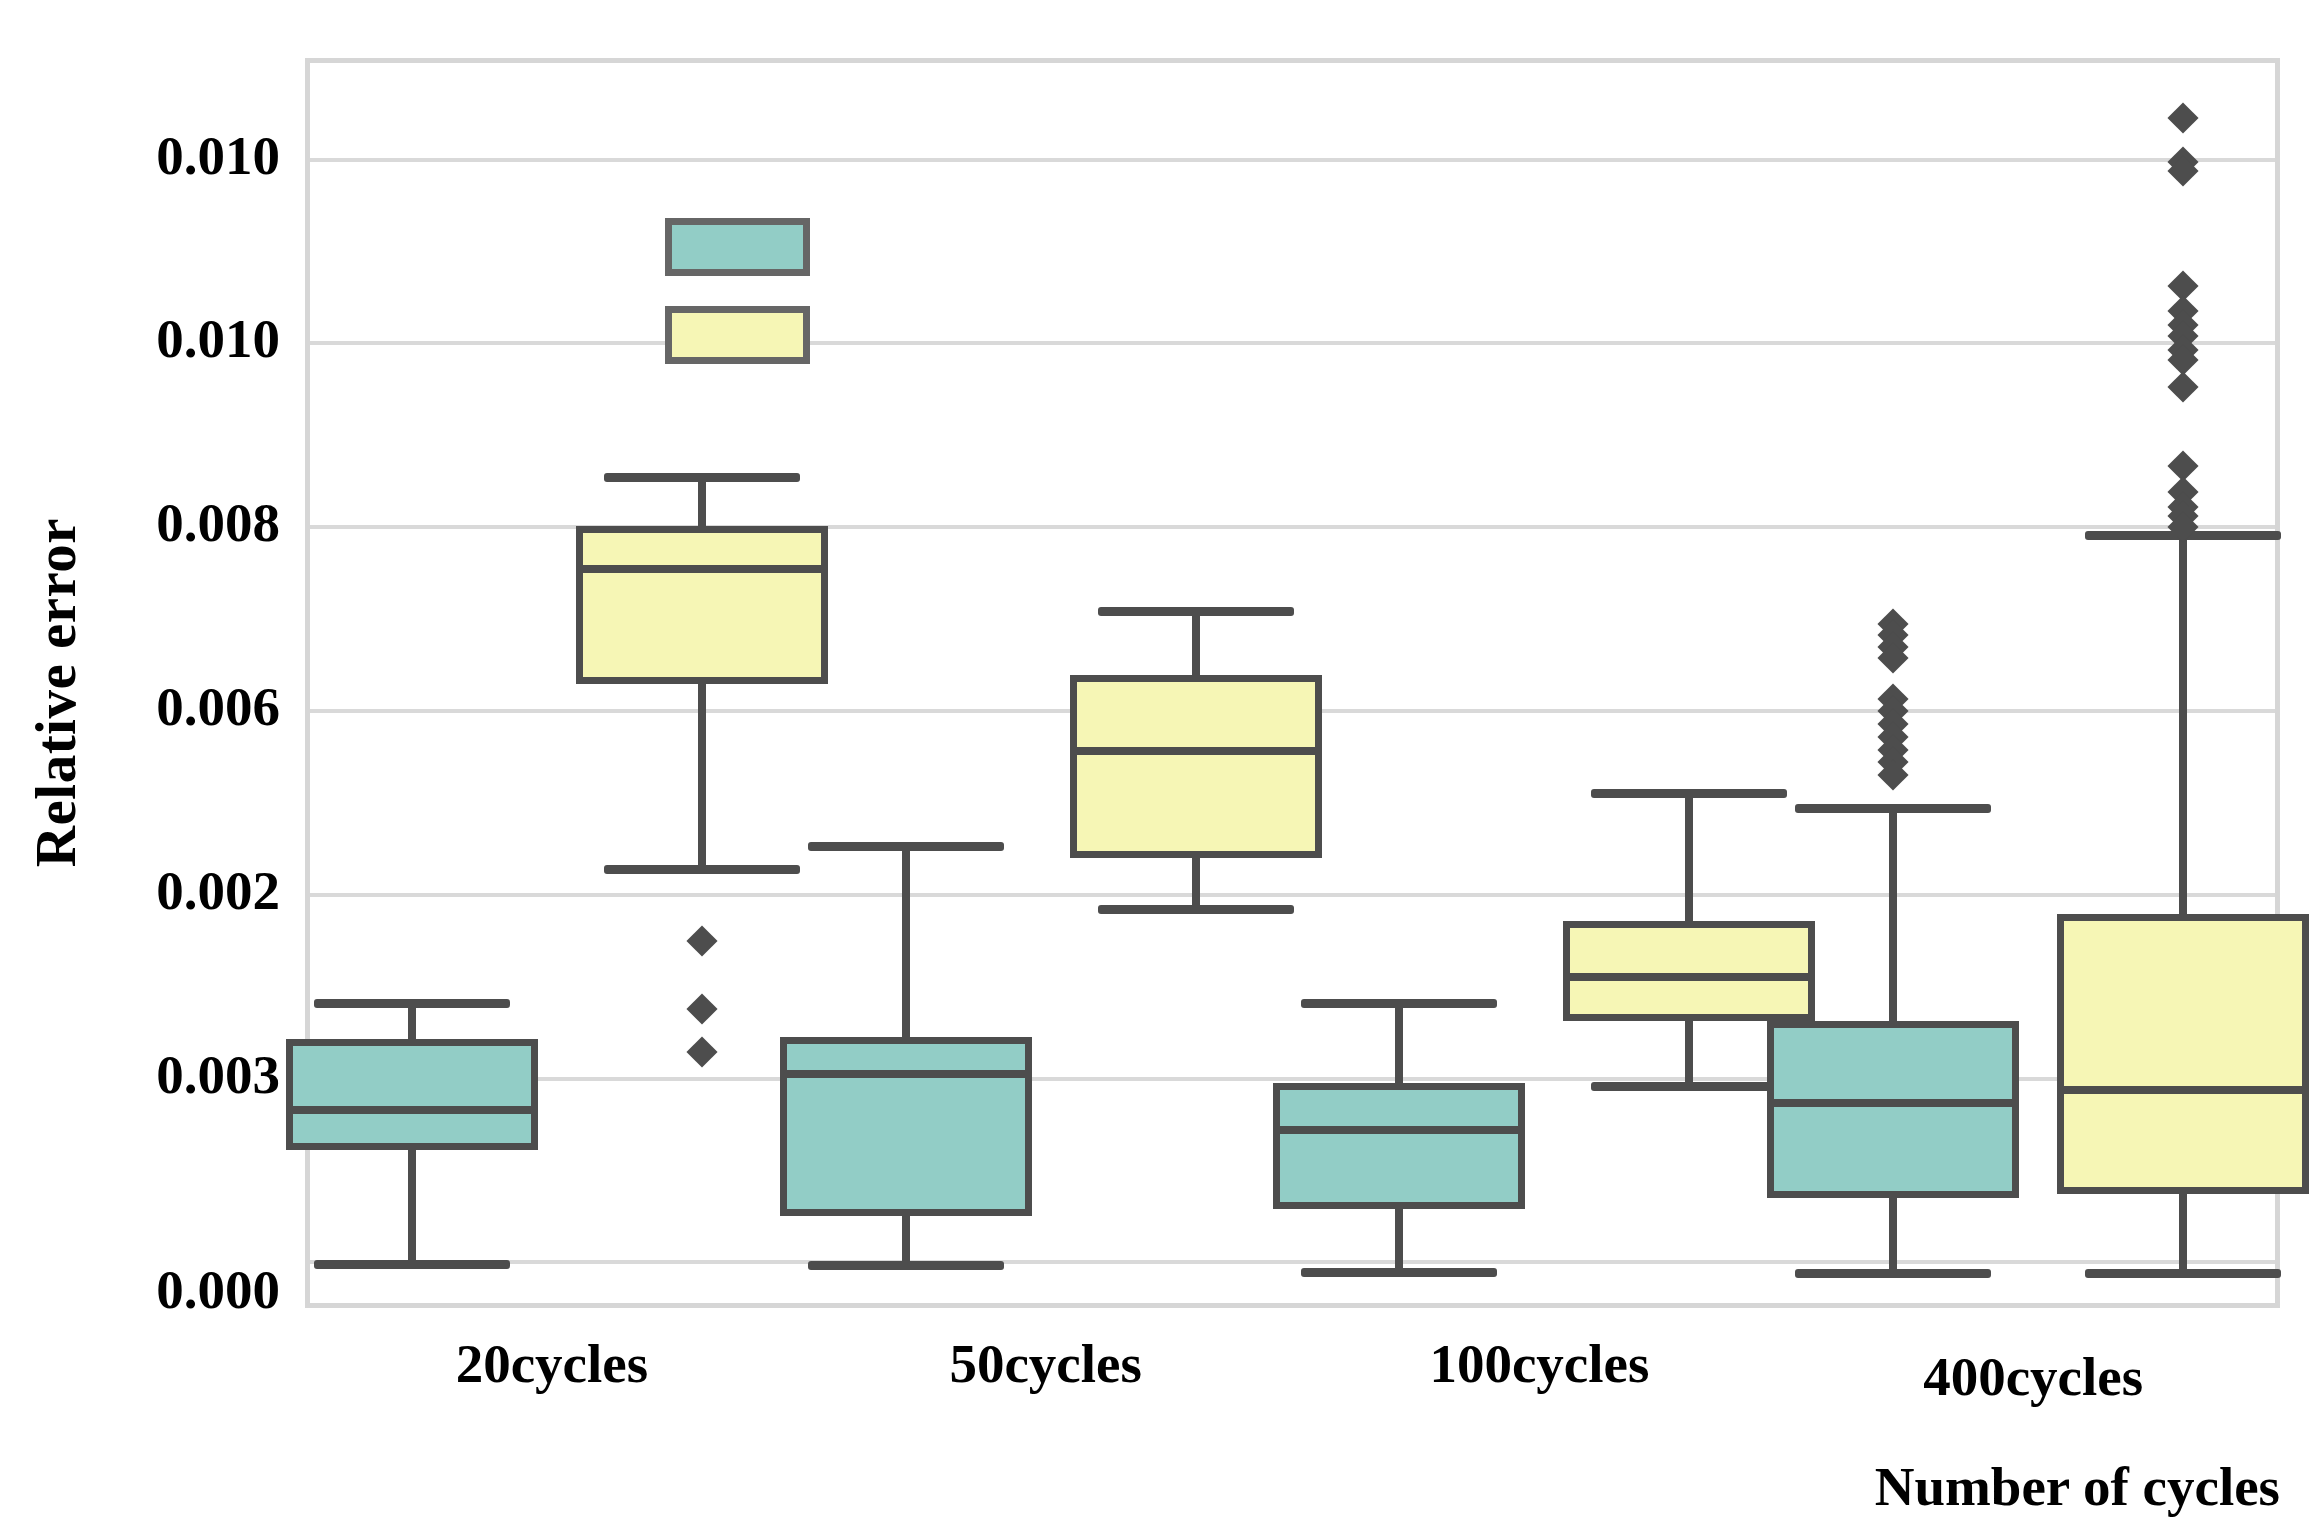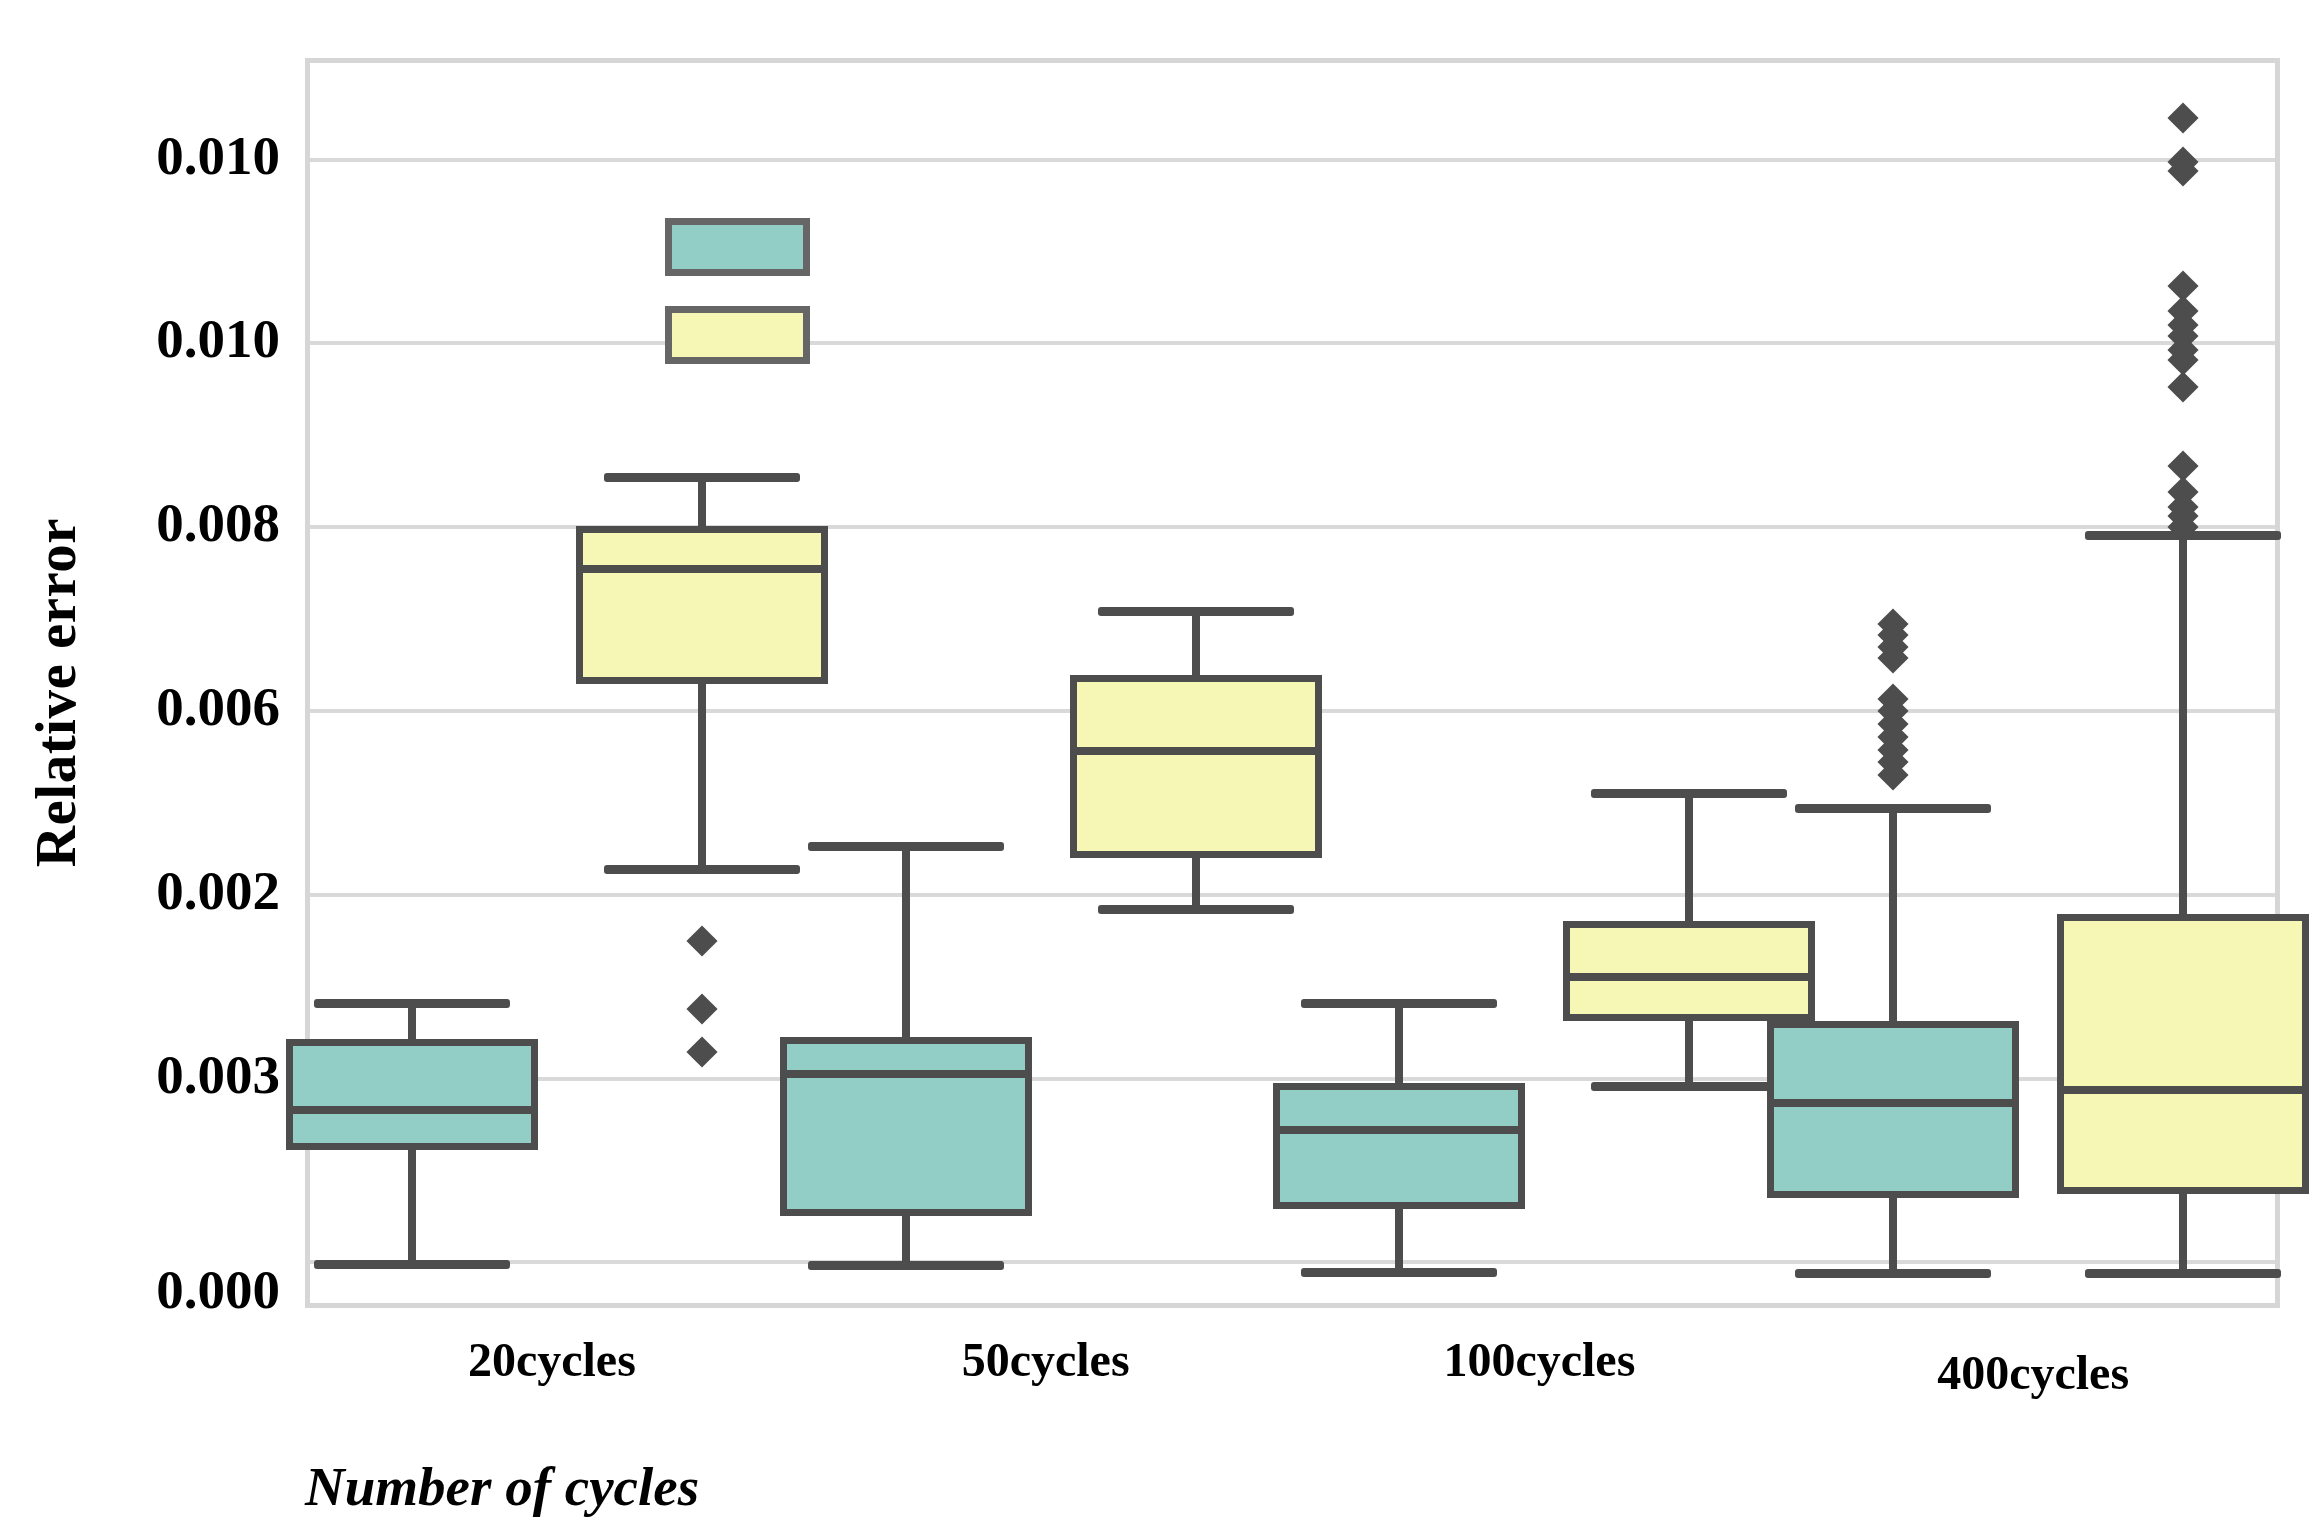--- a/index.html
+++ b/index.html
@@ -10,42 +10,42 @@
   
   #ylabel{
     position:absolute; left:-255px; top:660px; width:620px;
     transform:rotate(-90deg); transform-origin:center center;
     text-align:center; font-size:57px; font-weight:bold; color:#000;
     letter-spacing:.5px;
   }
   
   #xlabel{
     position:absolute; left:305px; top:1455px; width:1975px;
-    text-align:left; font-size:55px; font-weight:bold; color:#000;font-style:italic;
+    text-align:right; font-size:55px; font-weight:bold; color:#000;
   }
 
   
   #plot{
     position:absolute; left:305px; top:58px;
     width:1975px; height:1250px;
     border:5px solid #d6d6d6; box-sizing:border-box;
     background:#ffffff;
   }
   .gridline{position:absolute;left:0;width:100%;height:4px;background:#d9d9d9;}
   #yticks{position:absolute;left:0;top:0;width:2310px;height:1539px;}
   .ytick-lbl{
     position:absolute; left:55px; width:225px; text-align:right;
     font-size:55px; font-weight:bold; color:#000;
     transform:translateY(-50%);
   }
 
   
   .xtick-lbl{
     position:absolute; top:1332px; width:420px; text-align:center;
-    font-size:48px; font-weight:bold; color:#000;
+    font-size:55px; font-weight:bold; color:#000;
     transform:translateX(-50%);
   }
 
   
   .bp{position:absolute;}
   .bp-box{
     position:absolute; box-sizing:border-box;
     border:7px solid #4d4d4d;
   }
   .bp-median{position:absolute;height:8px;background:#4d4d4d;}

